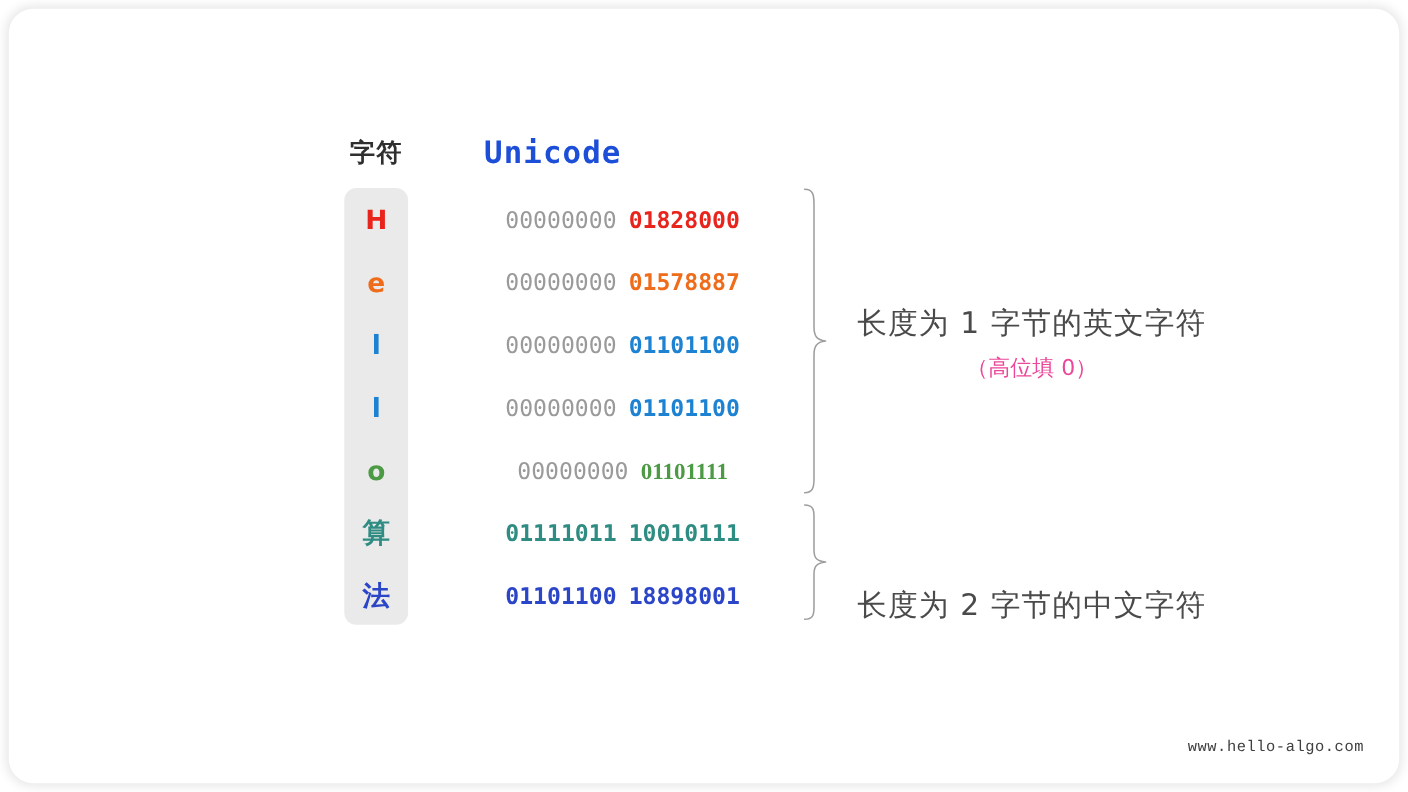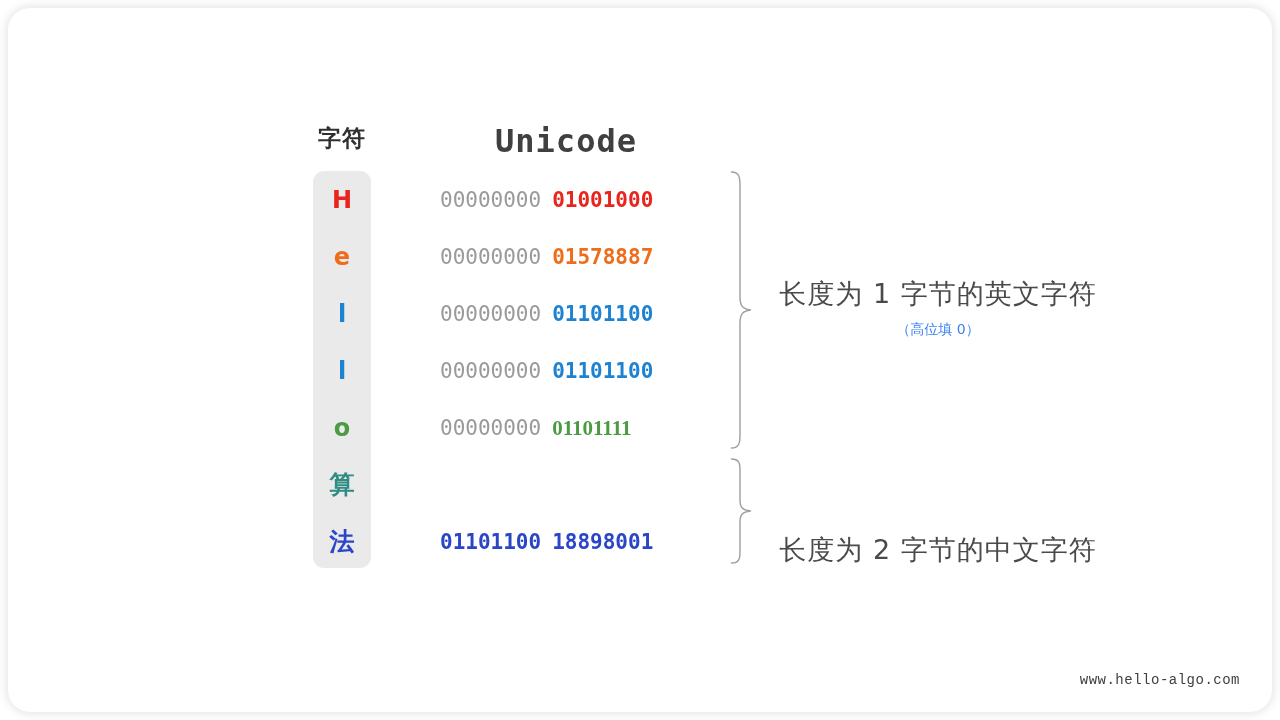--- a/index.html
+++ b/index.html
@@ -37,25 +37,24 @@
     font-size: 23px;
     font-weight: bold;
     color: #2f2f2f;
     letter-spacing: 1px;
   }
   #header-unicode {
     position: absolute;
     left: 432px;
     top: 114px;
     width: 252px;
-    text-align: center;
     font-family: "DejaVu Sans Mono", "Liberation Mono", monospace;
-    font-size: 32px;
-    font-weight: bold;
-    color: #404040;
+    font-size: 28px;
+    font-weight: bold;
+    color: #1d4ed8;
     letter-spacing: 1px;
   }
 
   
   #char-column {
     position: absolute;
     left: 305px;
     top: 163px;
     width: 58px;
     height: 397px;
@@ -79,21 +78,21 @@
   }
 
   
   .bin-row {
     position: absolute;
     left: 432px;
     width: 252px;
     height: 34px;
     display: flex;
     align-items: center;
-    justify-content: flex-start;
+    justify-content: center;
     font-family: "DejaVu Sans Mono", "Liberation Mono", monospace;
     font-size: 21px;
     white-space: pre;
   }
   .bin-hi {
     color: #9a9a9a;
     font-weight: normal;
   }
   .bin-hi.strong {
     font-weight: bold;
@@ -121,22 +120,22 @@
     text-align: center;
     color: #4a4a4a;
     font-family: "DejaVu Sans", "Liberation Sans", sans-serif;
   }
   .ann-main {
     font-size: 27px;
     letter-spacing: 1px;
     white-space: pre;
   }
   .ann-sub {
-    font-size: 14px;
-    color: #3b82f6;
+    font-size: 20px;
+    color: #ec4899;
     margin-top: 9px;
     white-space: pre;
   }
 
   
   #watermark {
     position: absolute;
     right: 32px;
     bottom: 24px;
     font-family: Liberation Mono, monospace;
@@ -157,33 +156,36 @@
     <div class="char-cell" style="top: 0px; color: rgb(232, 36, 28);">H</div>
     <div class="char-cell" style="top: 57px; color: rgb(239, 108, 26);">e</div>
     <div class="char-cell" style="top: 114px; color: rgb(30, 130, 210);">l</div>
     <div class="char-cell" style="top: 171px; color: rgb(30, 130, 210);">l</div>
     <div class="char-cell" style="top: 228px; color: rgb(77, 154, 69);">o</div>
     <div class="char-cell cjk" style="top: 285px; color: rgb(47, 140, 130);">算</div>
     <div class="char-cell cjk" style="top: 342px; color: rgb(43, 69, 200);">法</div>
   </div>
 
   <div class="bin-row" style="top:175px">
-    <span class="bin-hi">00000000</span><span class="bin-gap"></span><span class="bin-lo" style="color: rgb(232, 36, 28);">01001000</span>
+    <span class="bin-hi">00000000</span><span class="bin-gap"></span><span class="bin-lo" style="color: rgb(232, 36, 28);">01828000</span>
   </div>
   <div class="bin-row" style="top:232px">
     <span class="bin-hi">00000000</span><span class="bin-gap"></span><span class="bin-lo" style="color: rgb(239, 108, 26);">01578887</span>
   </div>
   <div class="bin-row" style="top:289px">
     <span class="bin-hi">00000000</span><span class="bin-gap"></span><span class="bin-lo" style="color: rgb(30, 130, 210);">01101100</span>
   </div>
   <div class="bin-row" style="top:346px">
     <span class="bin-hi">00000000</span><span class="bin-gap"></span><span class="bin-lo" style="color: rgb(30, 130, 210);">01101100</span>
   </div>
   <div class="bin-row" style="top:403px">
     <span class="bin-hi">00000000</span><span class="bin-gap"></span><span class="bin-lo" style="color: rgb(77, 154, 69); font-family: Liberation Serif, serif;">01101111</span>
+  </div>
+  <div class="bin-row" style="top:460px">
+    <span class="bin-hi strong" style="color: rgb(47, 140, 130);">01111011</span><span class="bin-gap"></span><span class="bin-lo" style="color: rgb(47, 140, 130);">10010111</span>
   </div>
   <div class="bin-row" style="top:517px">
     <span class="bin-hi strong" style="color: rgb(43, 69, 200);">01101100</span><span class="bin-gap"></span><span class="bin-lo" style="color: rgb(43, 69, 200);">18898001</span>
   </div>
 
   <div class="brace" style="left:722px; top:163px;">
     <svg width="22" height="278" viewBox="0 0 22 278">
       <path d="M1.5 1 C 9 1, 10 6, 10 14 L 10 126 C 10 134, 12 138, 20.5 139
                C 12 140, 10 144, 10 152 L 10 264 C 10 272, 9 277, 1.5 277" fill="none" stroke="#9e9e9e" stroke-width="1.4" stroke-linecap="round" stroke-linejoin="round"></path>
     </svg>

